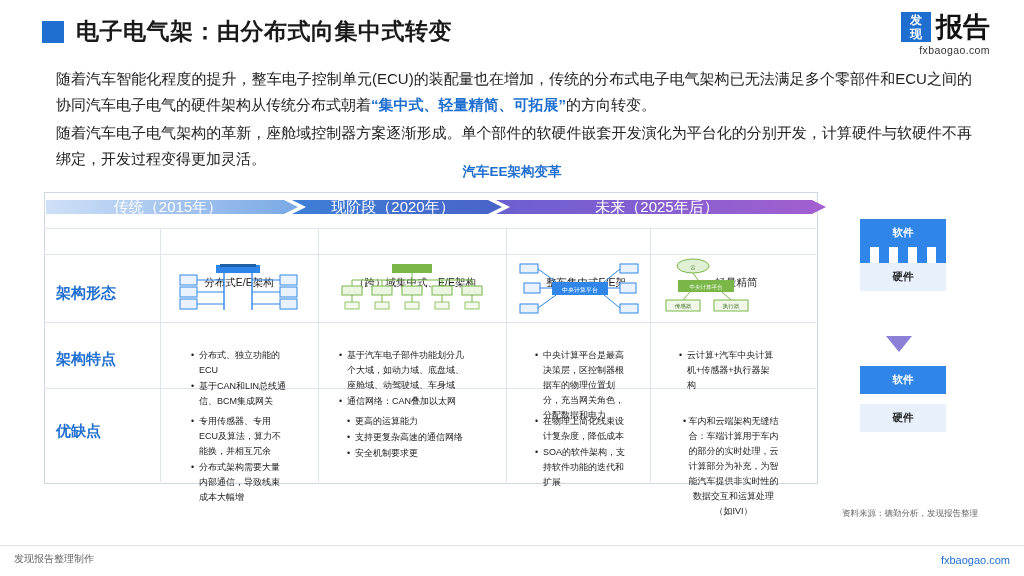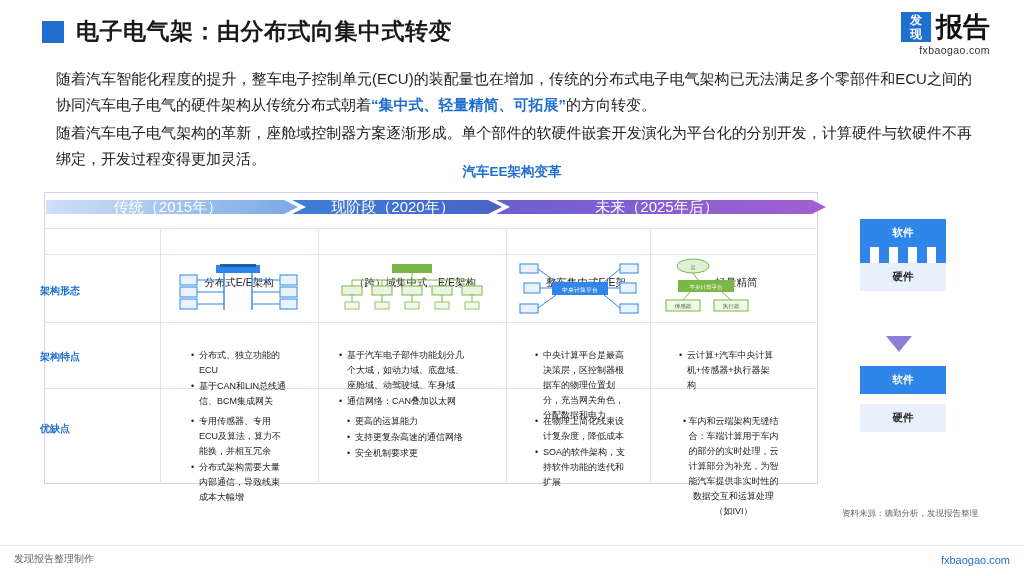--- a/index.html
+++ b/index.html
@@ -40,21 +40,21 @@
 
   
   .colheads{position:absolute;left:44px;top:236px;width:676px;height:18px;margin-top:40px;}
   .colhead{position:absolute;font-size:10.5px;color:#222;text-align:center;}
 
   
   .vline{position:absolute;top:228px;width:1px;height:254px;background:#dfe4ee;}
   
   .hline{position:absolute;left:44px;width:772px;height:1px;background:#dfe4ee;}
 
-  .rowlabel{position:absolute;left:40px;font-size:10px;color:#1f6fd0;font-weight:bold;}
+  .rowlabel{position:absolute;left:56px;font-size:15px;color:#1f6fd0;font-weight:bold;}
 
   .cellul{position:absolute;font-size:9px;line-height:15px;color:#222;}
   .cellul li{margin:0 0 1px 0;}
   .cellul ul{margin:16px;padding-left:11px;list-style:none;}
   .cellul ul li::before{content:"\2022";color:#222;display:inline-block;width:8px;margin-left:-8px;}
 
   
   .diag{position:absolute;}
 
   

